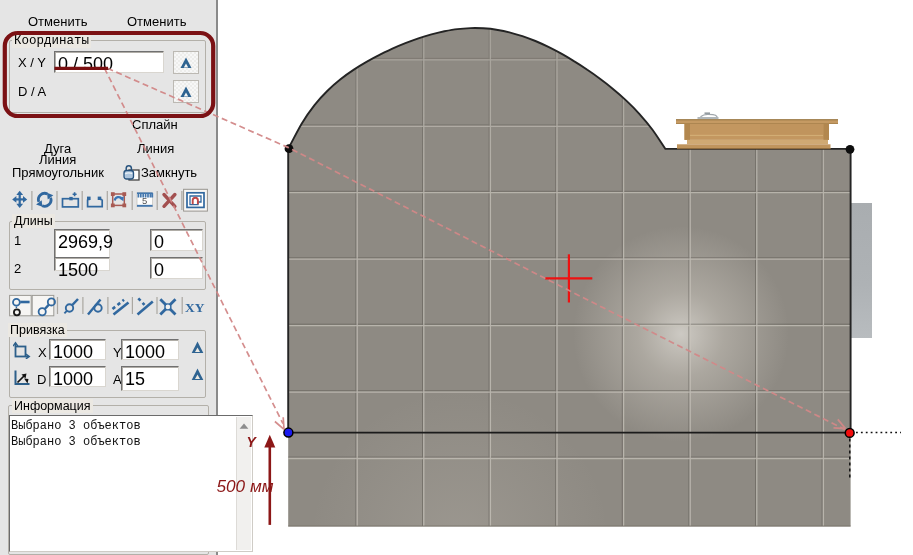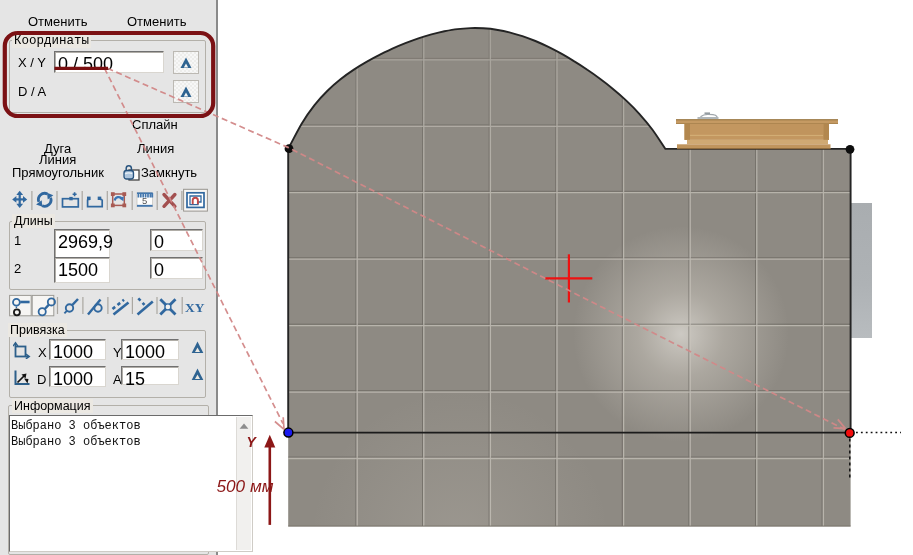--- a/index.html
+++ b/index.html
@@ -142,21 +142,21 @@
       <path d="M57.5 297 v17 M82.9 297 v17 M107.9 297 v17 M132.4 297 v17 M157 297 v17 M182.2 297 v17"></path>
     </g>
   </svg>
 
   <div class="gbox" style="left:9px;top:221px;width:195px;height:67px;"></div>
   <div class="glab" style="left:12px;top:214px;">Длины</div>
   <div class="lab" style="left:14px;top:233px;">1</div>
   <div class="inp" style="left:54px;top:229px;width:56px;height:38px;">2969,9</div>
   <div class="inp" style="left:150px;top:229px;width:53px;height:22px;">0</div>
   <div class="lab" style="left:14px;top:261px;">2</div>
-  <div class="inp" style="left:54px;top:257px;width:56px;height:26px;">1500</div>
+  <div class="inp" style="left:54px;top:257px;width:56px;height:14px;">1500</div>
   <div class="inp" style="left:150px;top:257px;width:53px;height:22px;">0</div>
 
   <div class="gbox" style="left:9px;top:330px;width:195px;height:66px;"></div>
   <div class="glab" style="left:8px;top:323px;">Привязка</div>
   <div style="position:absolute;left:13px;top:341px;">
     <svg width="19" height="18">
       <rect x="2.5" y="5.5" width="10" height="10" fill="none" stroke="#2c5f8a" stroke-width="1.8"></rect>
       <path d="M2.5 5.5 v-3 m-2.4 2.6 l2.4 -3.4 2.4 3.4" fill="none" stroke="#2c5f8a" stroke-width="1.4"></path>
       <path d="M12.5 15.5 h3 m-2.6 2.4 l3.4 -2.4 -3.4 -2.4" fill="none" stroke="#2c5f8a" stroke-width="1.4"></path>
     </svg>
@@ -173,21 +173,21 @@
     <svg width="19" height="18">
       <path d="M2.5 1.5 v13.5 h14" fill="none" stroke="#2c5f8a" stroke-width="2"></path>
       <path d="M4.5 13.5 L11.5 6.5" stroke="#111" stroke-width="1.7"></path>
       <path d="M13.5 4.5 l-5 1 4 4 Z" fill="#111"></path>
       <path d="M11 9.5 l3.5 5 1 -4.5 Z" fill="#111"></path>
     </svg>
   </div>
   <div class="lab" style="left:37px;top:372px;">D</div>
   <div class="inp" style="left:49px;top:366px;width:57px;height:21px;">1000</div>
   <div class="lab" style="left:113px;top:372px;">A</div>
-  <div class="inp" style="left:121px;top:366px;width:58px;height:19px;">15</div>
+  <div class="inp" style="left:121px;top:366px;width:58px;height:25px;">15</div>
   <svg style="position:absolute;left:191px;top:368px;" width="13" height="13">
       <path d="M6.5 0.5 L12.3 12 H0.7 Z" fill="#2e6391"></path>
       <path d="M6.5 6.5 L9 11 H4 Z" fill="#ece9e2"></path>
     </svg>
 
   <div class="gbox" style="left:8px;top:405px;width:199px;height:148px;"></div>
   <div class="glab" style="left:12px;top:399px;">Информация</div>
   <div style="position:absolute;left:9px;top:415px;width:244px;height:137px;background:#fff;
    border:1px solid;border-color:#6b6b6b #cfccc6 #cfccc6 #6b6b6b;box-sizing:border-box;">
     <div style="font-family:'Liberation Mono',monospace;font-size:12px;line-height:15.6px;padding:3px 0 0 1px;color:#111;">Выбрано 3 объектов<br>Выбрано 3 объектов</div>

